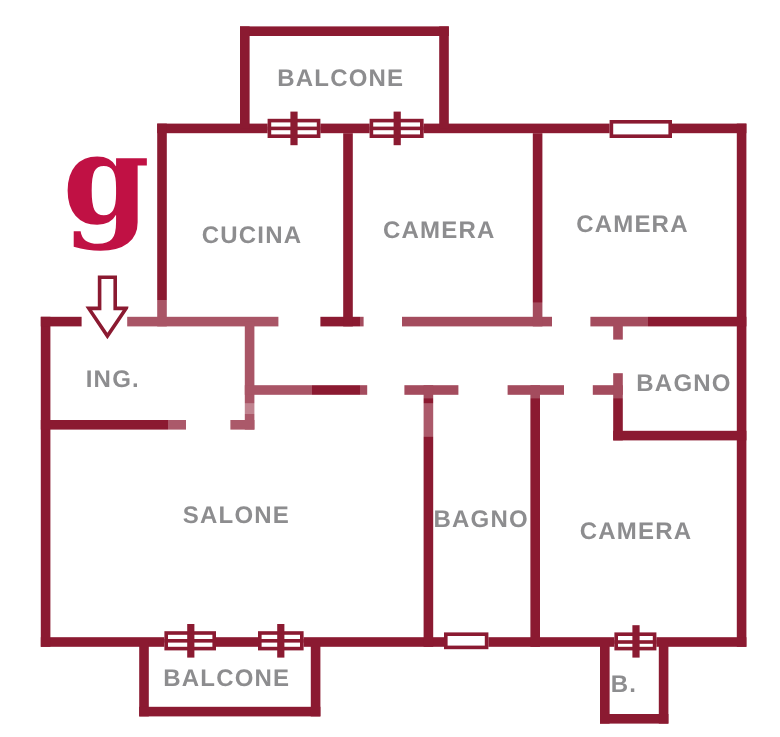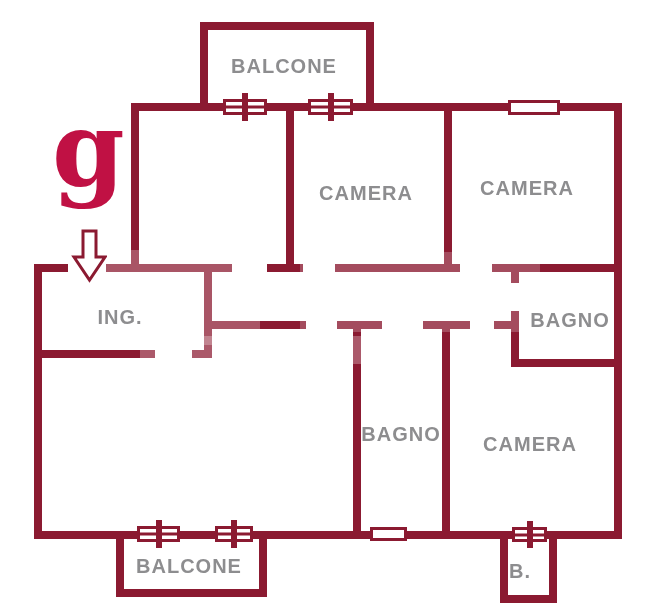--- a/index.html
+++ b/index.html
@@ -93,22 +93,24 @@
       <b class="mid"></b>
       <b class="tick"></b>
     </div>
 
   <span class="logo" style="left:52px;top:98px">g</span>
   <svg class="arrow" style="left:71px;top:229px" width="36" height="54" viewBox="0 0 36 54">
     <path d="M12 2 H25 V28 H34 L18.5 51 L3 28 H12 Z"></path>
   </svg>
 
   <span class="lbl" style="left:284px;top:66px">BALCONE</span>
+  <span class="lbl" style="left:210px;top:197px">CUCINA</span>
   <span class="lbl" style="left:366px;top:193px">CAMERA</span>
   <span class="lbl" style="left:527px;top:188px">CAMERA</span>
-  <span class="lbl" style="left:120px;top:317px">ING.</span>
+  <span class="lbl" style="left:94px;top:317px">ING.</span>
   <span class="lbl" style="left:570px;top:320px">BAGNO</span>
+  <span class="lbl" style="left:197px;top:430px">SALONE</span>
   <span class="lbl" style="left:401px;top:434px">BAGNO</span>
   <span class="lbl" style="left:530px;top:444px">CAMERA</span>
   <span class="lbl" style="left:189px;top:566px">BALCONE</span>
   <span class="lbl" style="left:520px;top:571px">B.</span>
 
 </div>
 
 </body></html>

